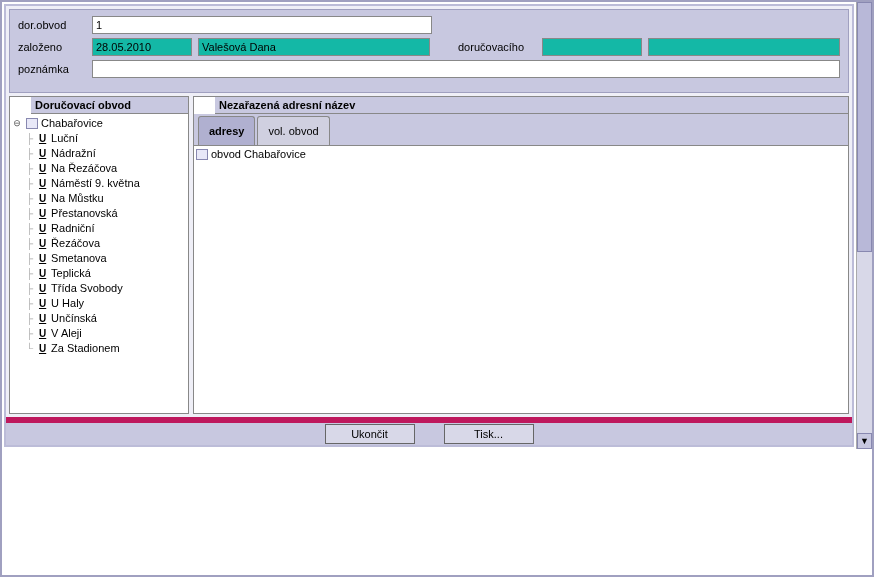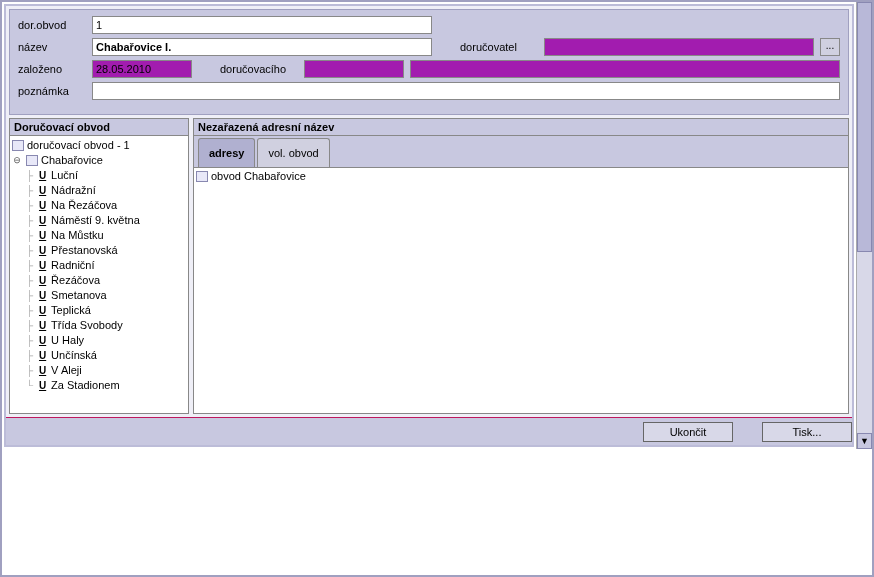--- a/index.html
+++ b/index.html
@@ -115,21 +115,21 @@
   }
   .form-input {
     height: 18px;
     background: #fff;
     border: 1px solid #888;
     padding: 1px 3px;
     font-size: 11px;
     color: #000;
   }
   .form-input.ro {
-    background: #a21caf;
+    background: #14b8a6;
   }
   .btn-ell {
     width: 20px; height: 18px;
     background: #d0d0e0;
     border: 1px solid #888;
     font-size: 10px;
     text-align: center;
     line-height: 14px;
     cursor: pointer;
   }
@@ -147,20 +147,21 @@
     flex-direction: column;
   }
   .panel-left { width: 180px; }
   .panel-right { flex: 1; }
   .panel-header {
     background: #c8c8e0;
     border-bottom: 1px solid #888;
     font-weight: bold;
     font-size: 11px;
     padding: 2px 4px;
+    margin-left: 21px;
   }
   .panel-body {
     flex: 1;
     overflow: auto;
     padding: 2px;
   }
   .tabs {
     display: flex;
     background: #c8c8e0;
     border-bottom: 1px solid #888;
@@ -214,25 +215,25 @@
     flex-shrink: 0;
     font-size: 9px;
   }
   .branch {
     color: #aaa;
     font-size: 10px;
     flex-shrink: 0;
   }
   .button-bar {
     background: #c8c8e0;
-    border-top: 1px solid #be185d;
+    border-top: 6px solid #be185d;
     height: 28px;
     display: flex;
     align-items: center;
-    justify-content: flex-end;
+    justify-content: center;
     gap: 29px;
   }
   .button-bar button {
     width: 90px;
     height: 20px;
     background: #d8d8e8;
     border: 1px solid #666;
     font-size: 11px;
     cursor: pointer;
   }
@@ -245,50 +246,39 @@
 
   <div class="content-wrap">
     <div class="main-col">
 
       <div class="form-area">
         <div class="form-row">
           <div class="form-label">dor.obvod</div>
           <input class="form-input" style="width: 340px;" value="1">
         </div>
         <div class="form-row">
-          <div class="form-label">název</div>
-          <input class="form-input" style="width: 340px; font-weight: bold;" value="Chabařovice I.">
-          <div style="width:16px"></div>
-          <div class="form-label" style="width:78px">doručovatel</div>
-          <input class="form-input ro" style="flex: 1 1 0%;" value="">
-          <div class="btn-ell">...</div>
-        </div>
-        <div class="form-row">
           <div class="form-label">založeno</div>
           <input class="form-input ro" style="width: 100px;" value="28.05.2010">
+          <input class="form-input ro" style="width: 232px;" value="Valešová Dana">
           <div style="width:16px"></div>
           <div class="form-label" style="width:78px">doručovacího</div>
           <input class="form-input ro" style="width: 100px;" value="">
           <input class="form-input ro" style="flex: 1 1 0%;" value="">
         </div>
         <div class="form-row">
           <div class="form-label">poznámka</div>
           <input class="form-input" style="flex: 1 1 0%;" value="">
         </div>
       </div>
 
       <div class="split-area">
 
         <div class="panel panel-left">
           <div class="panel-header">Doručovací obvod</div>
           <div class="panel-body tree" id="left-tree">
-              <div class="tree-row">
-                <span class="node-icon"></span>
-                <span>doručovací obvod - 1</span>
-              </div>
               <div class="tree-row">
                 <span class="toggle">⊖</span>
                 <span class="tree-indent" style="width:4px"></span>
                 <span class="node-icon"></span>
                 <span>Chabařovice</span>
               </div>
               <div class="tree-row">
                 <span class="tree-indent" style="width:14px"></span>
                 <span class="branch">├</span>
                 <span class="tree-indent" style="width:4px"></span>

